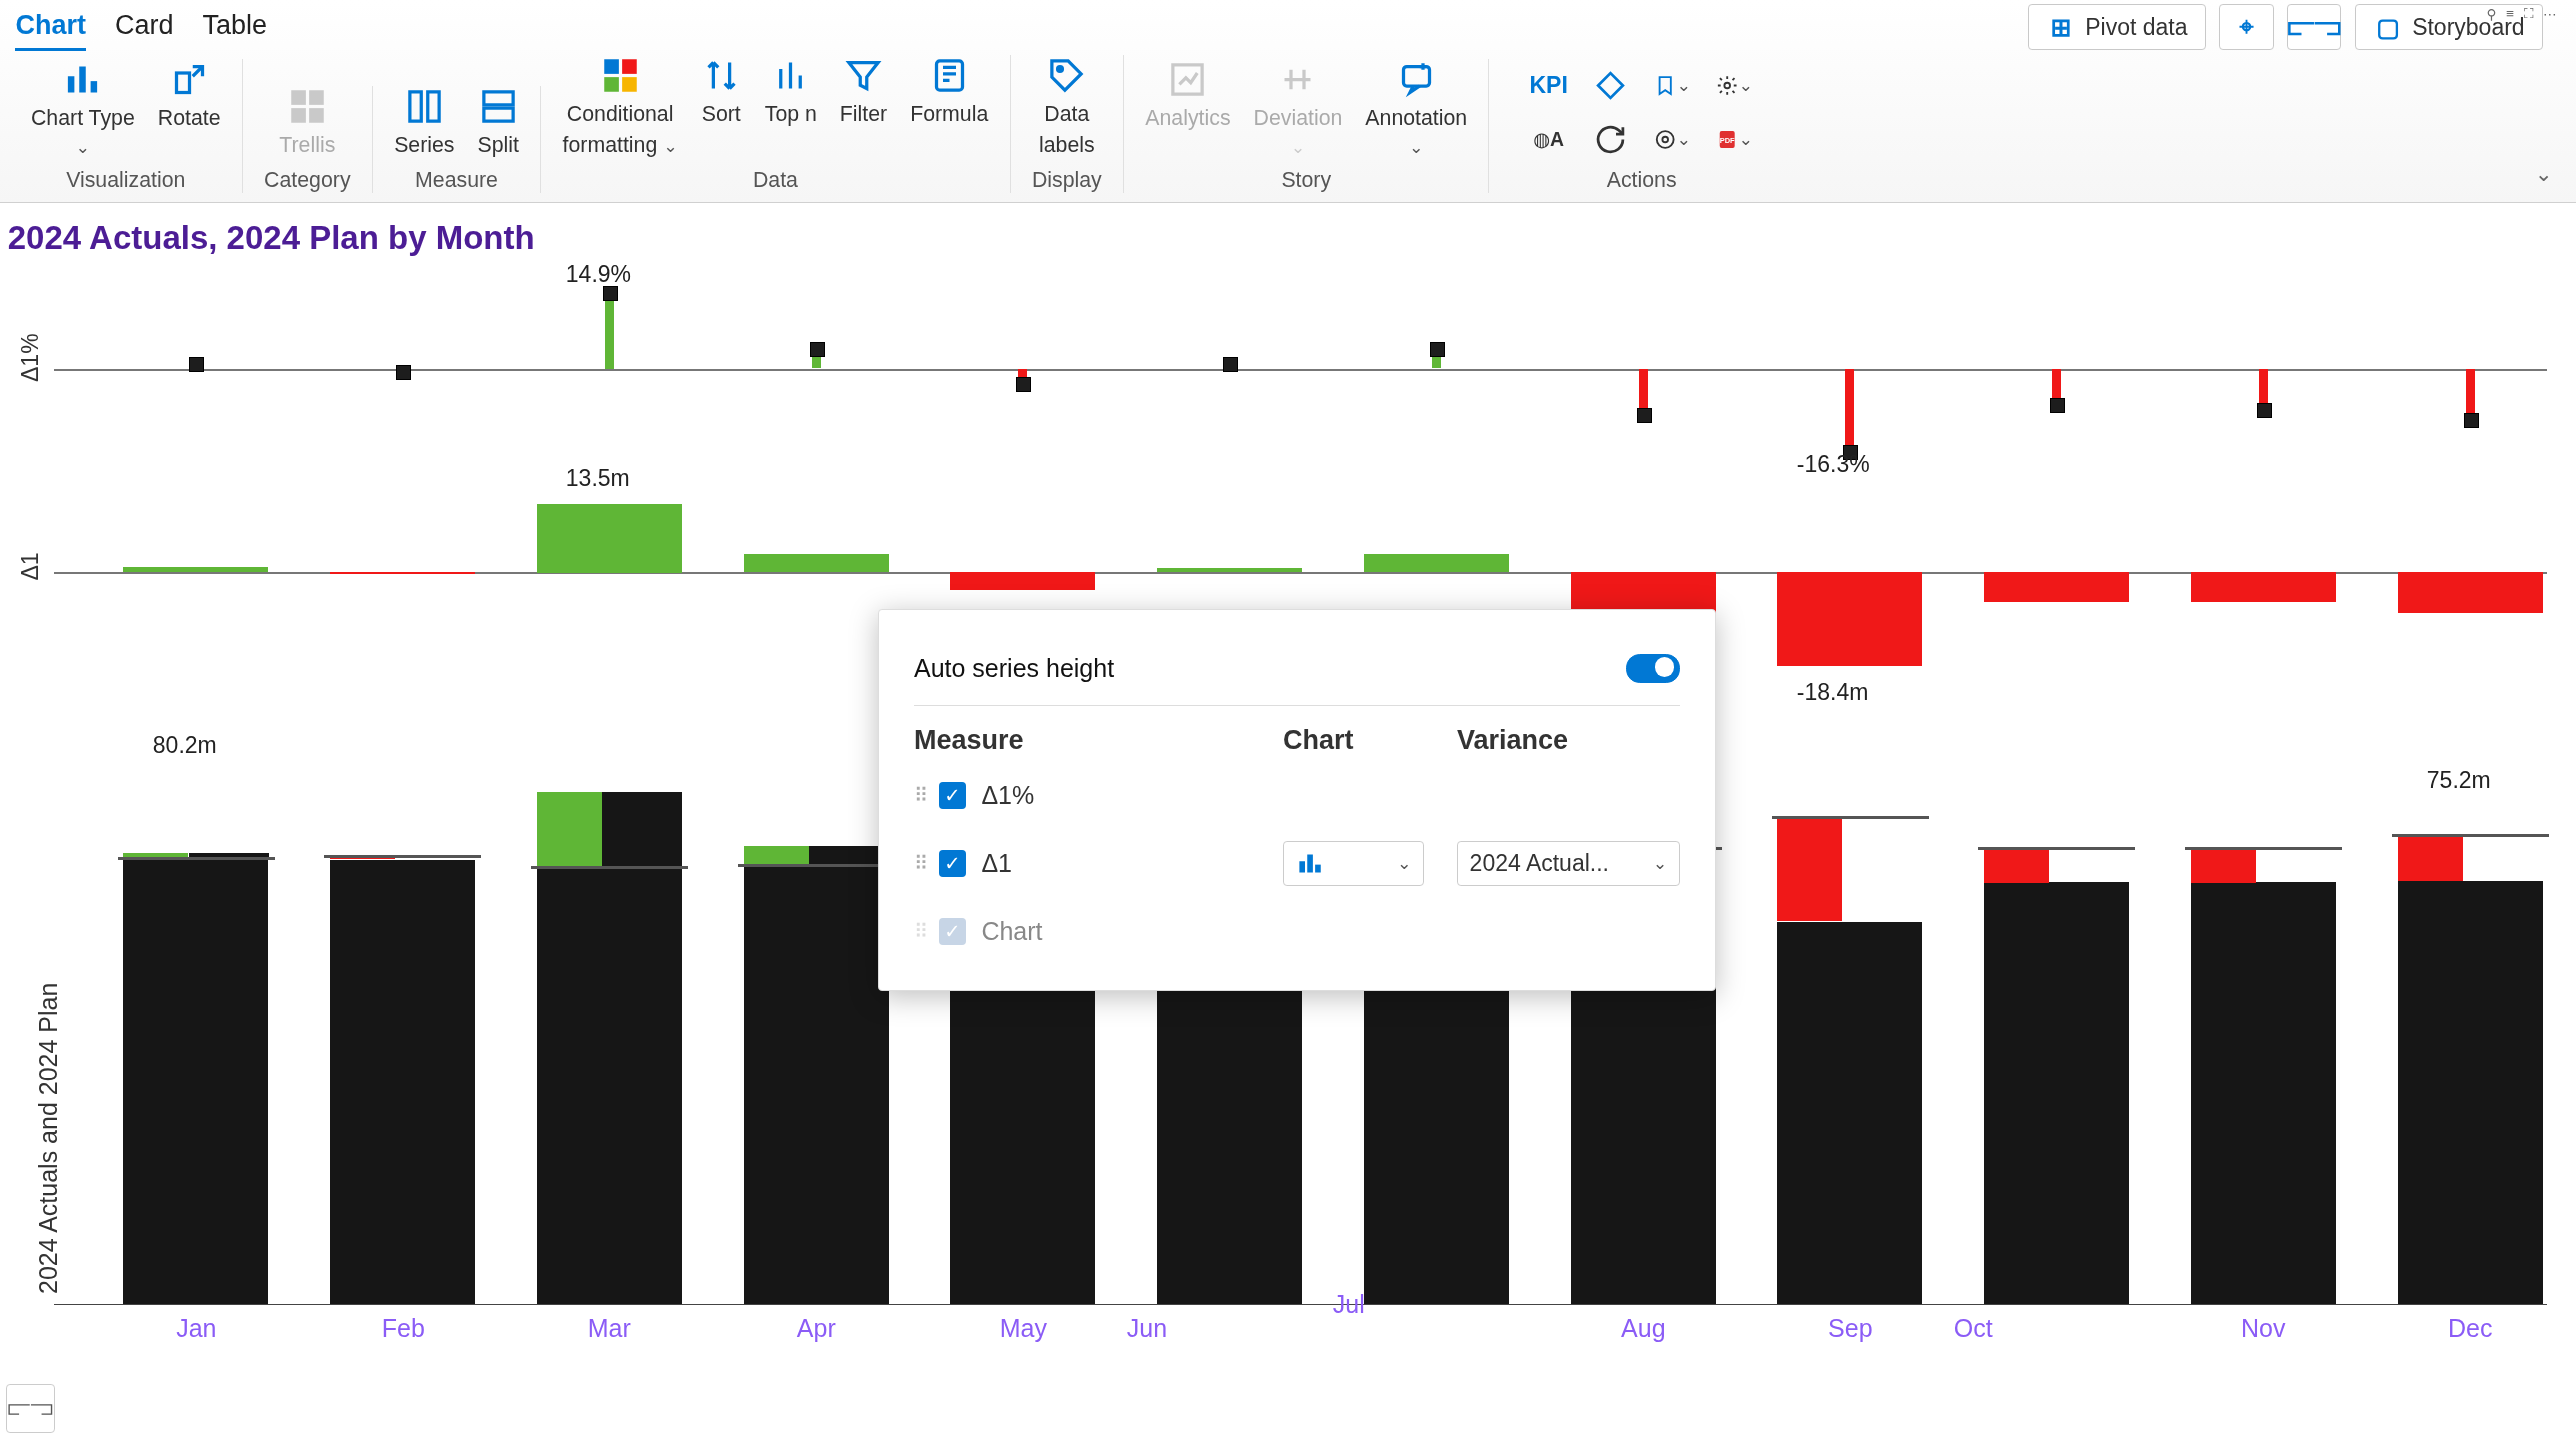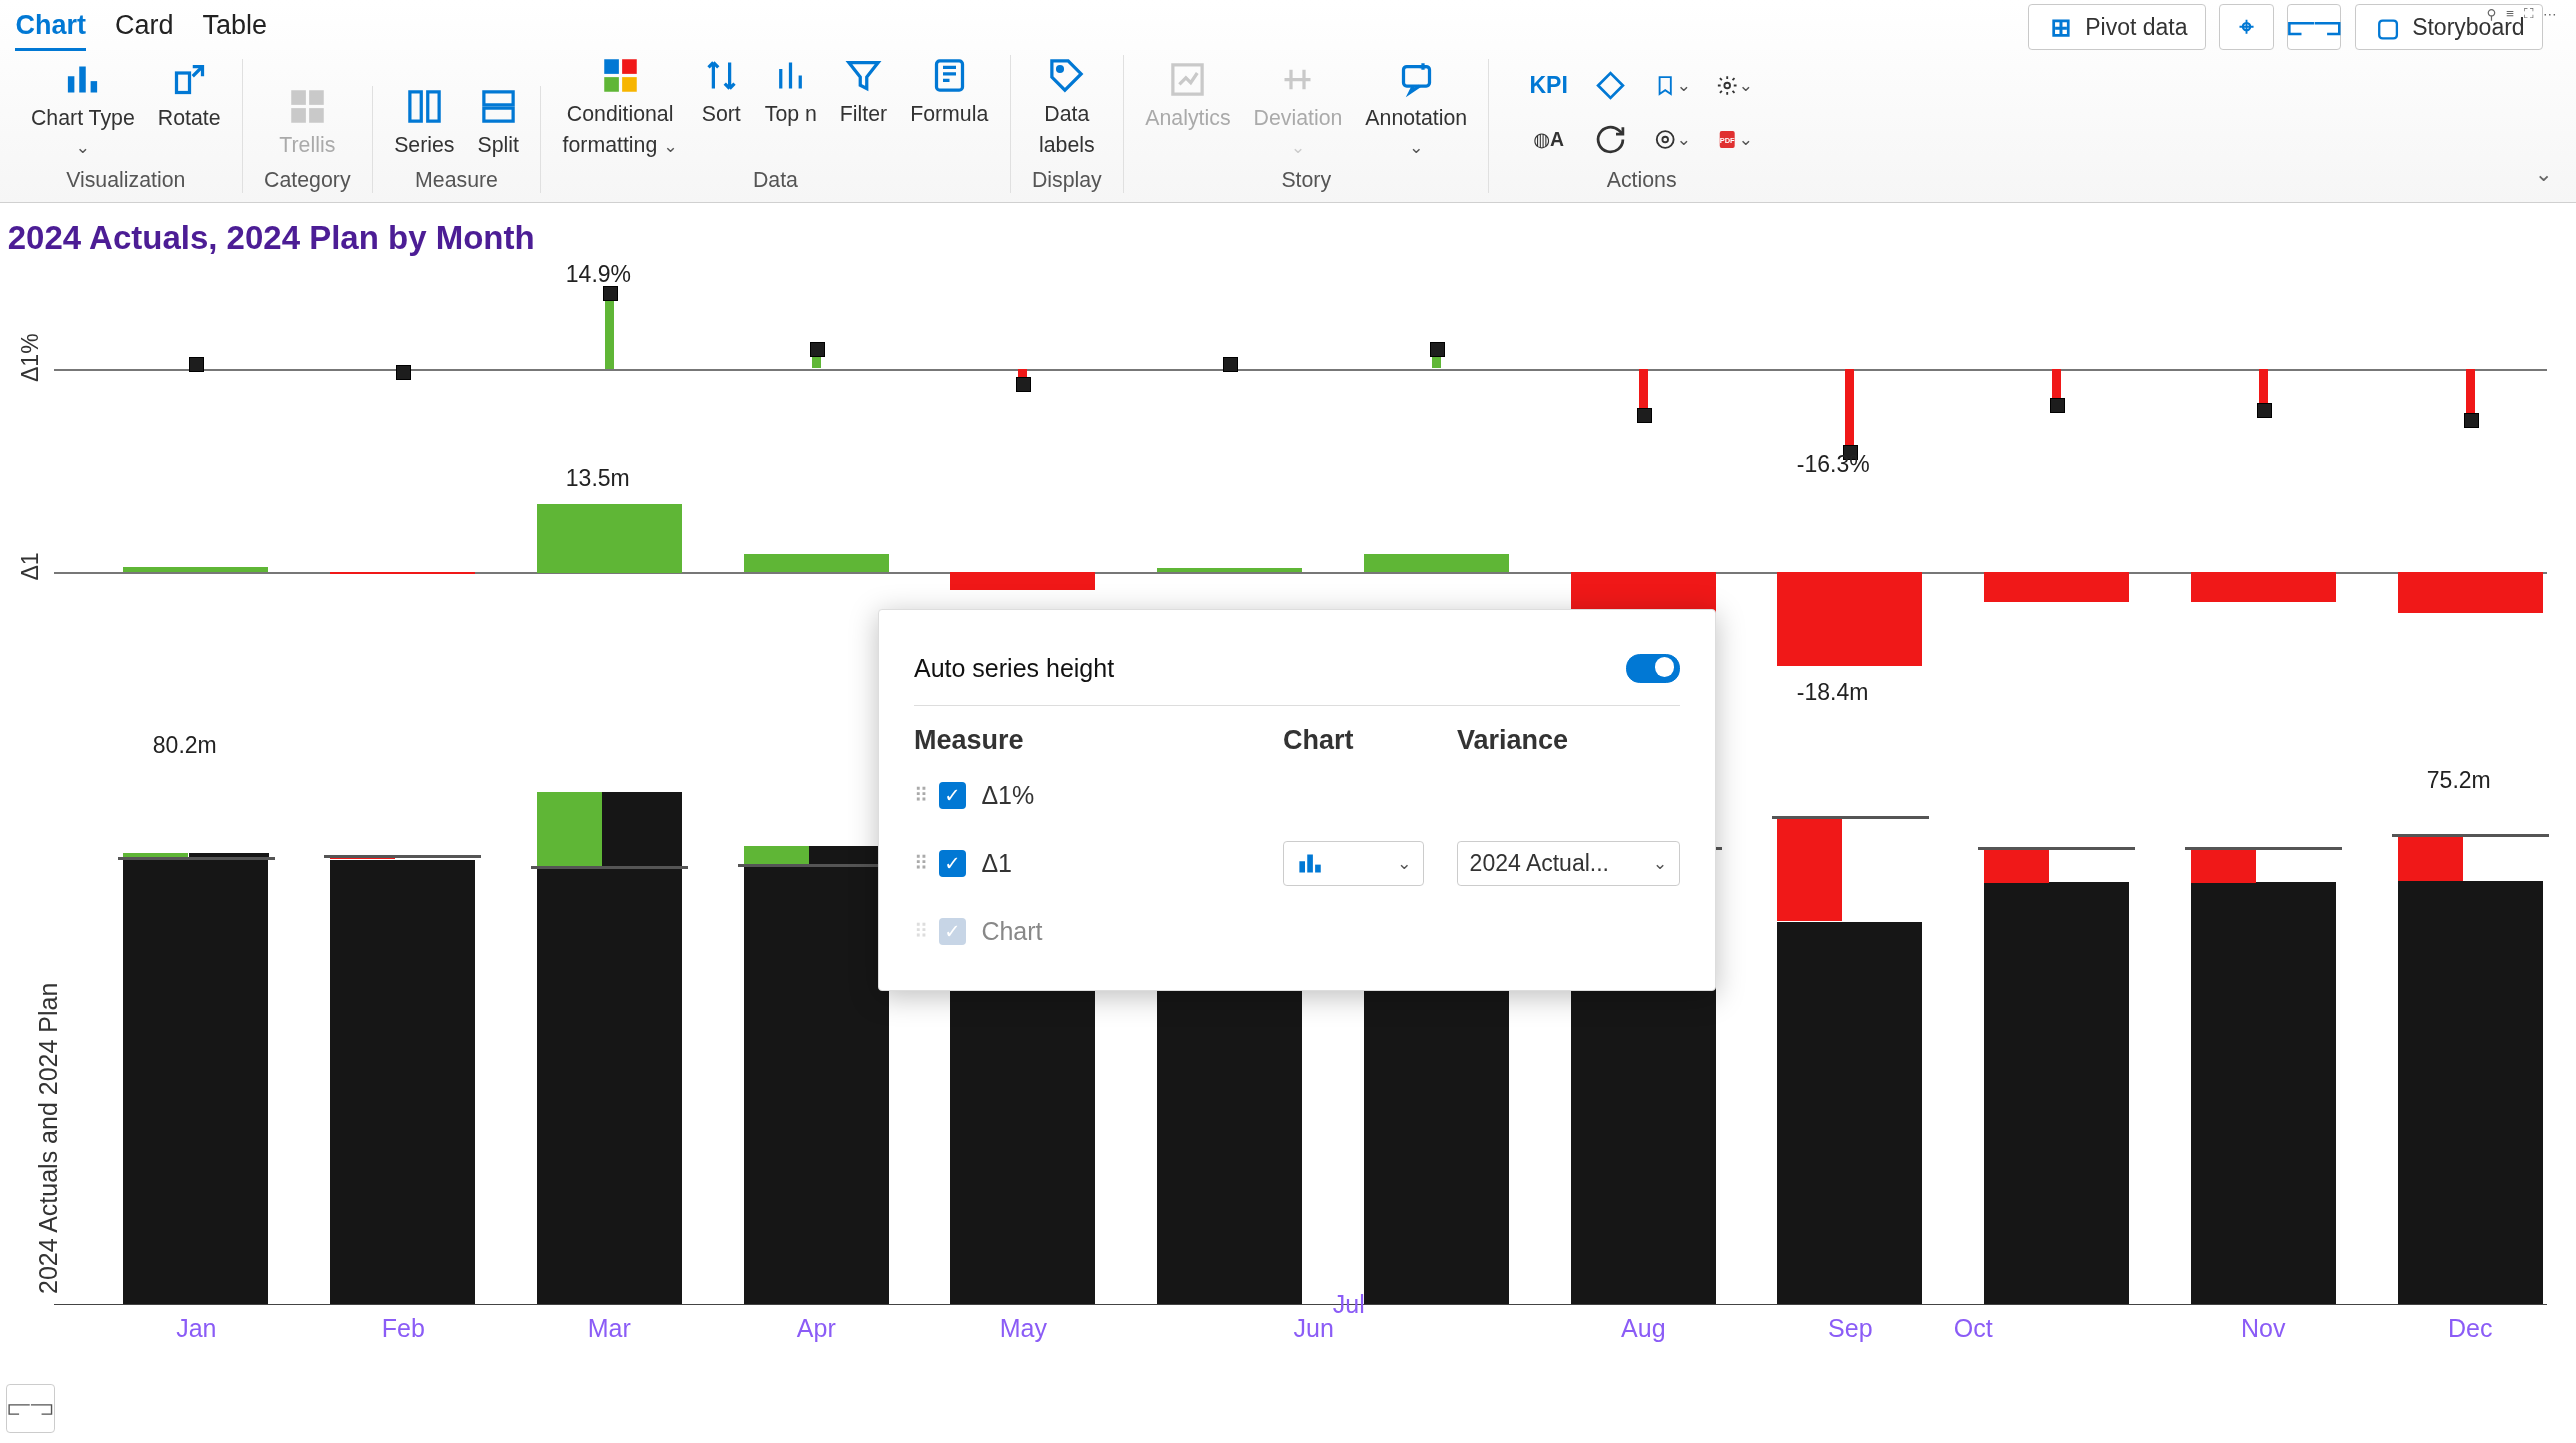--- a/index.html
+++ b/index.html
@@ -341,21 +341,21 @@
   <div class="base-line" style="top:102px"></div>
         <div class="base-line" style="top:305px"></div>
         <div class="axis-label" style="top:82px">Δ1%</div>
         <div class="axis-label" style="top:286px">Δ1</div>
         <div class="base-line" style="top:1037px;height:1px;background:#444"></div>
         <div class="x-tick" style="left:39px;width:207px;top:1047px;text-align:center">Jan</div>
         <div class="x-tick" style="left:246px;width:207px;top:1047px;text-align:center">Feb</div>
         <div class="x-tick" style="left:452px;width:207px;top:1047px;text-align:center">Mar</div>
         <div class="x-tick" style="left:659px;width:207px;top:1047px;text-align:center">Apr</div>
         <div class="x-tick" style="left:866px;width:207px;top:1047px;text-align:center">May</div>
-        <div class="x-tick" style="left:1073px;width:207px;top:1047px;text-align:right">Jun</div>
+        <div class="x-tick" style="left:1073px;width:207px;top:1047px;text-align:left">Jun</div>
         <div class="x-tick" style="left:1279px;width:207px;top:1023px;text-align:left">Jul</div>
         <div class="x-tick" style="left:1486px;width:207px;top:1047px;text-align:center">Aug</div>
         <div class="x-tick" style="left:1693px;width:207px;top:1047px;text-align:center">Sep</div>
         <div class="x-tick" style="left:1900px;width:207px;top:1047px;text-align:left">Oct</div>
         <div class="x-tick" style="left:2106px;width:207px;top:1047px;text-align:center">Nov</div>
         <div class="x-tick" style="left:2313px;width:207px;top:1047px;text-align:center">Dec</div>
         <div class="bar pos" style="left:137px;top:97px;width:9.7px;height:5.1px"></div>
         <div class="mk" style="left:135px;top:90px"></div>
         <div class="bar pos" style="left:69px;top:300px;width:145px;height:5.1px"></div>
         <div class="bar blk" style="left:69px;top:592px;width:145px;height:445px"></div>

